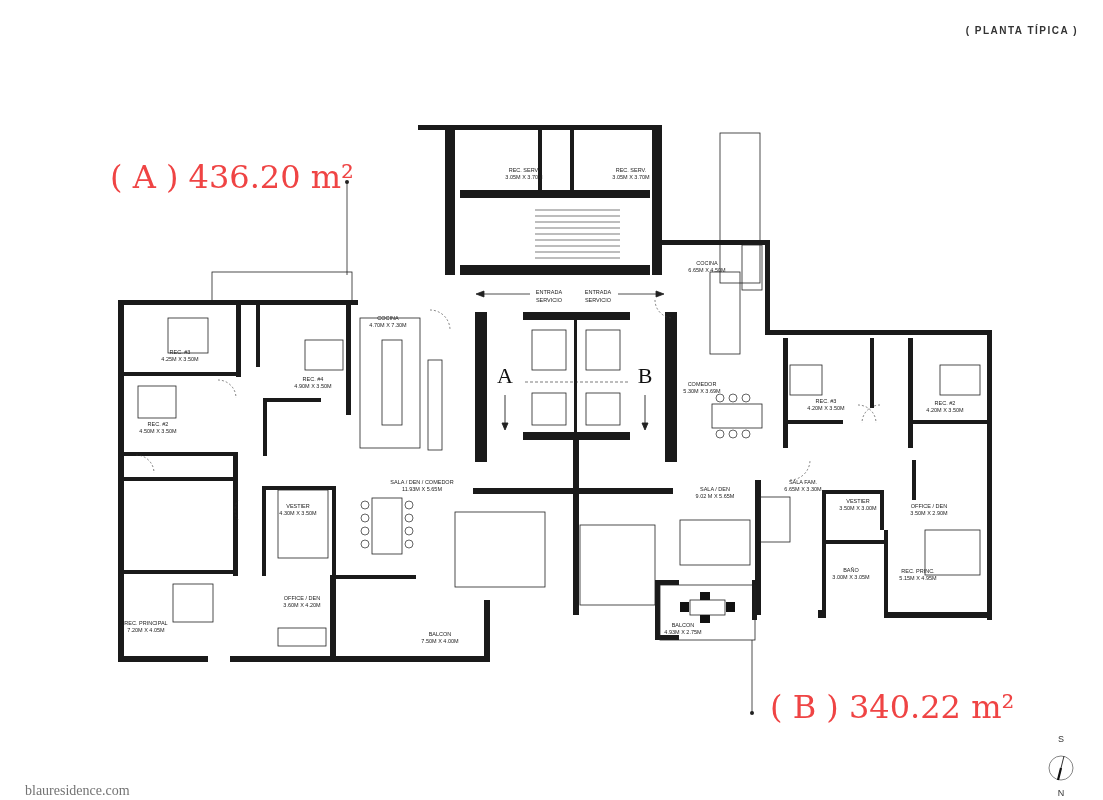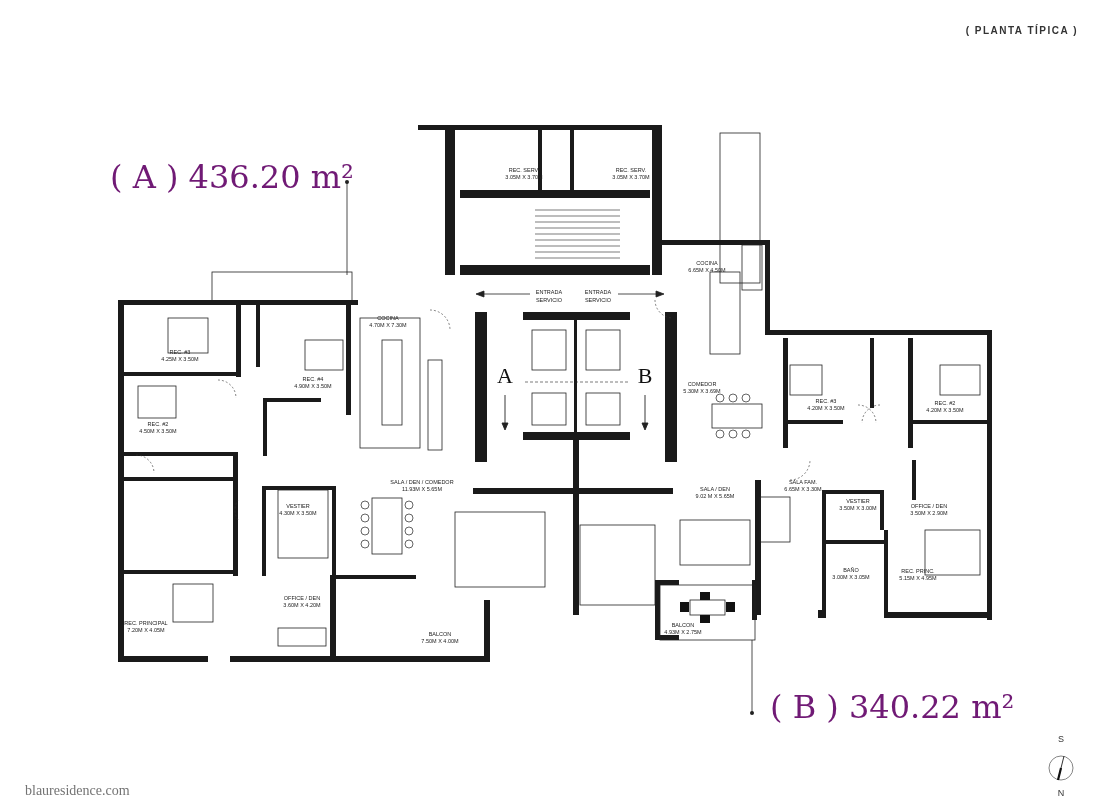--- a/index.html
+++ b/index.html
@@ -1,18 +1,18 @@
 <!DOCTYPE html>
 <html><head>
 <meta charset="utf-8">
 <style>
   html, body { margin: 0; padding: 0; background: #ffffff; }
   body { width: 1103px; height: 800px; position: relative; overflow: hidden; font-family: "Liberation Sans", sans-serif; color: #222; }
   .header-tag { position: absolute; top: 25px; right: 25px; font-size: 10px; letter-spacing: 1.5px; font-weight: bold; color: #333; }
-  .area-label { position: absolute; font-family: "DejaVu Serif", "Liberation Serif", serif; font-size: 32px; color: #701a75; white-space: nowrap; }
+  .area-label { position: absolute; font-family: "DejaVu Serif", "Liberation Serif", serif; font-size: 32px; color: #ef4444; white-space: nowrap; }
   .area-a { left: 110px; top: 158px; }
   .area-b { left: 770px; top: 688px; }
   .footer-url { position: absolute; left: 25px; top: 783px; font-family: "Liberation Serif", serif; font-size: 14px; color: #737373; }
   .plan { position: absolute; left: 0; top: 0; }
   .room-label { font-family: "Liberation Sans", sans-serif; font-size: 5.5px; fill: #222; text-anchor: middle; }
   .big-letter { font-family: "Liberation Serif", serif; font-size: 22px; fill: #111; text-anchor: middle; }
   .wall { fill: #1a1a1a; }
   .thin { fill: none; stroke: #222; stroke-width: 0.8; }
   .door { fill: none; stroke: #333; stroke-width: 0.6; stroke-dasharray: 2 2; }
   .compass { position: absolute; left: 1044px; top: 738px; width: 34px; height: 62px; }

